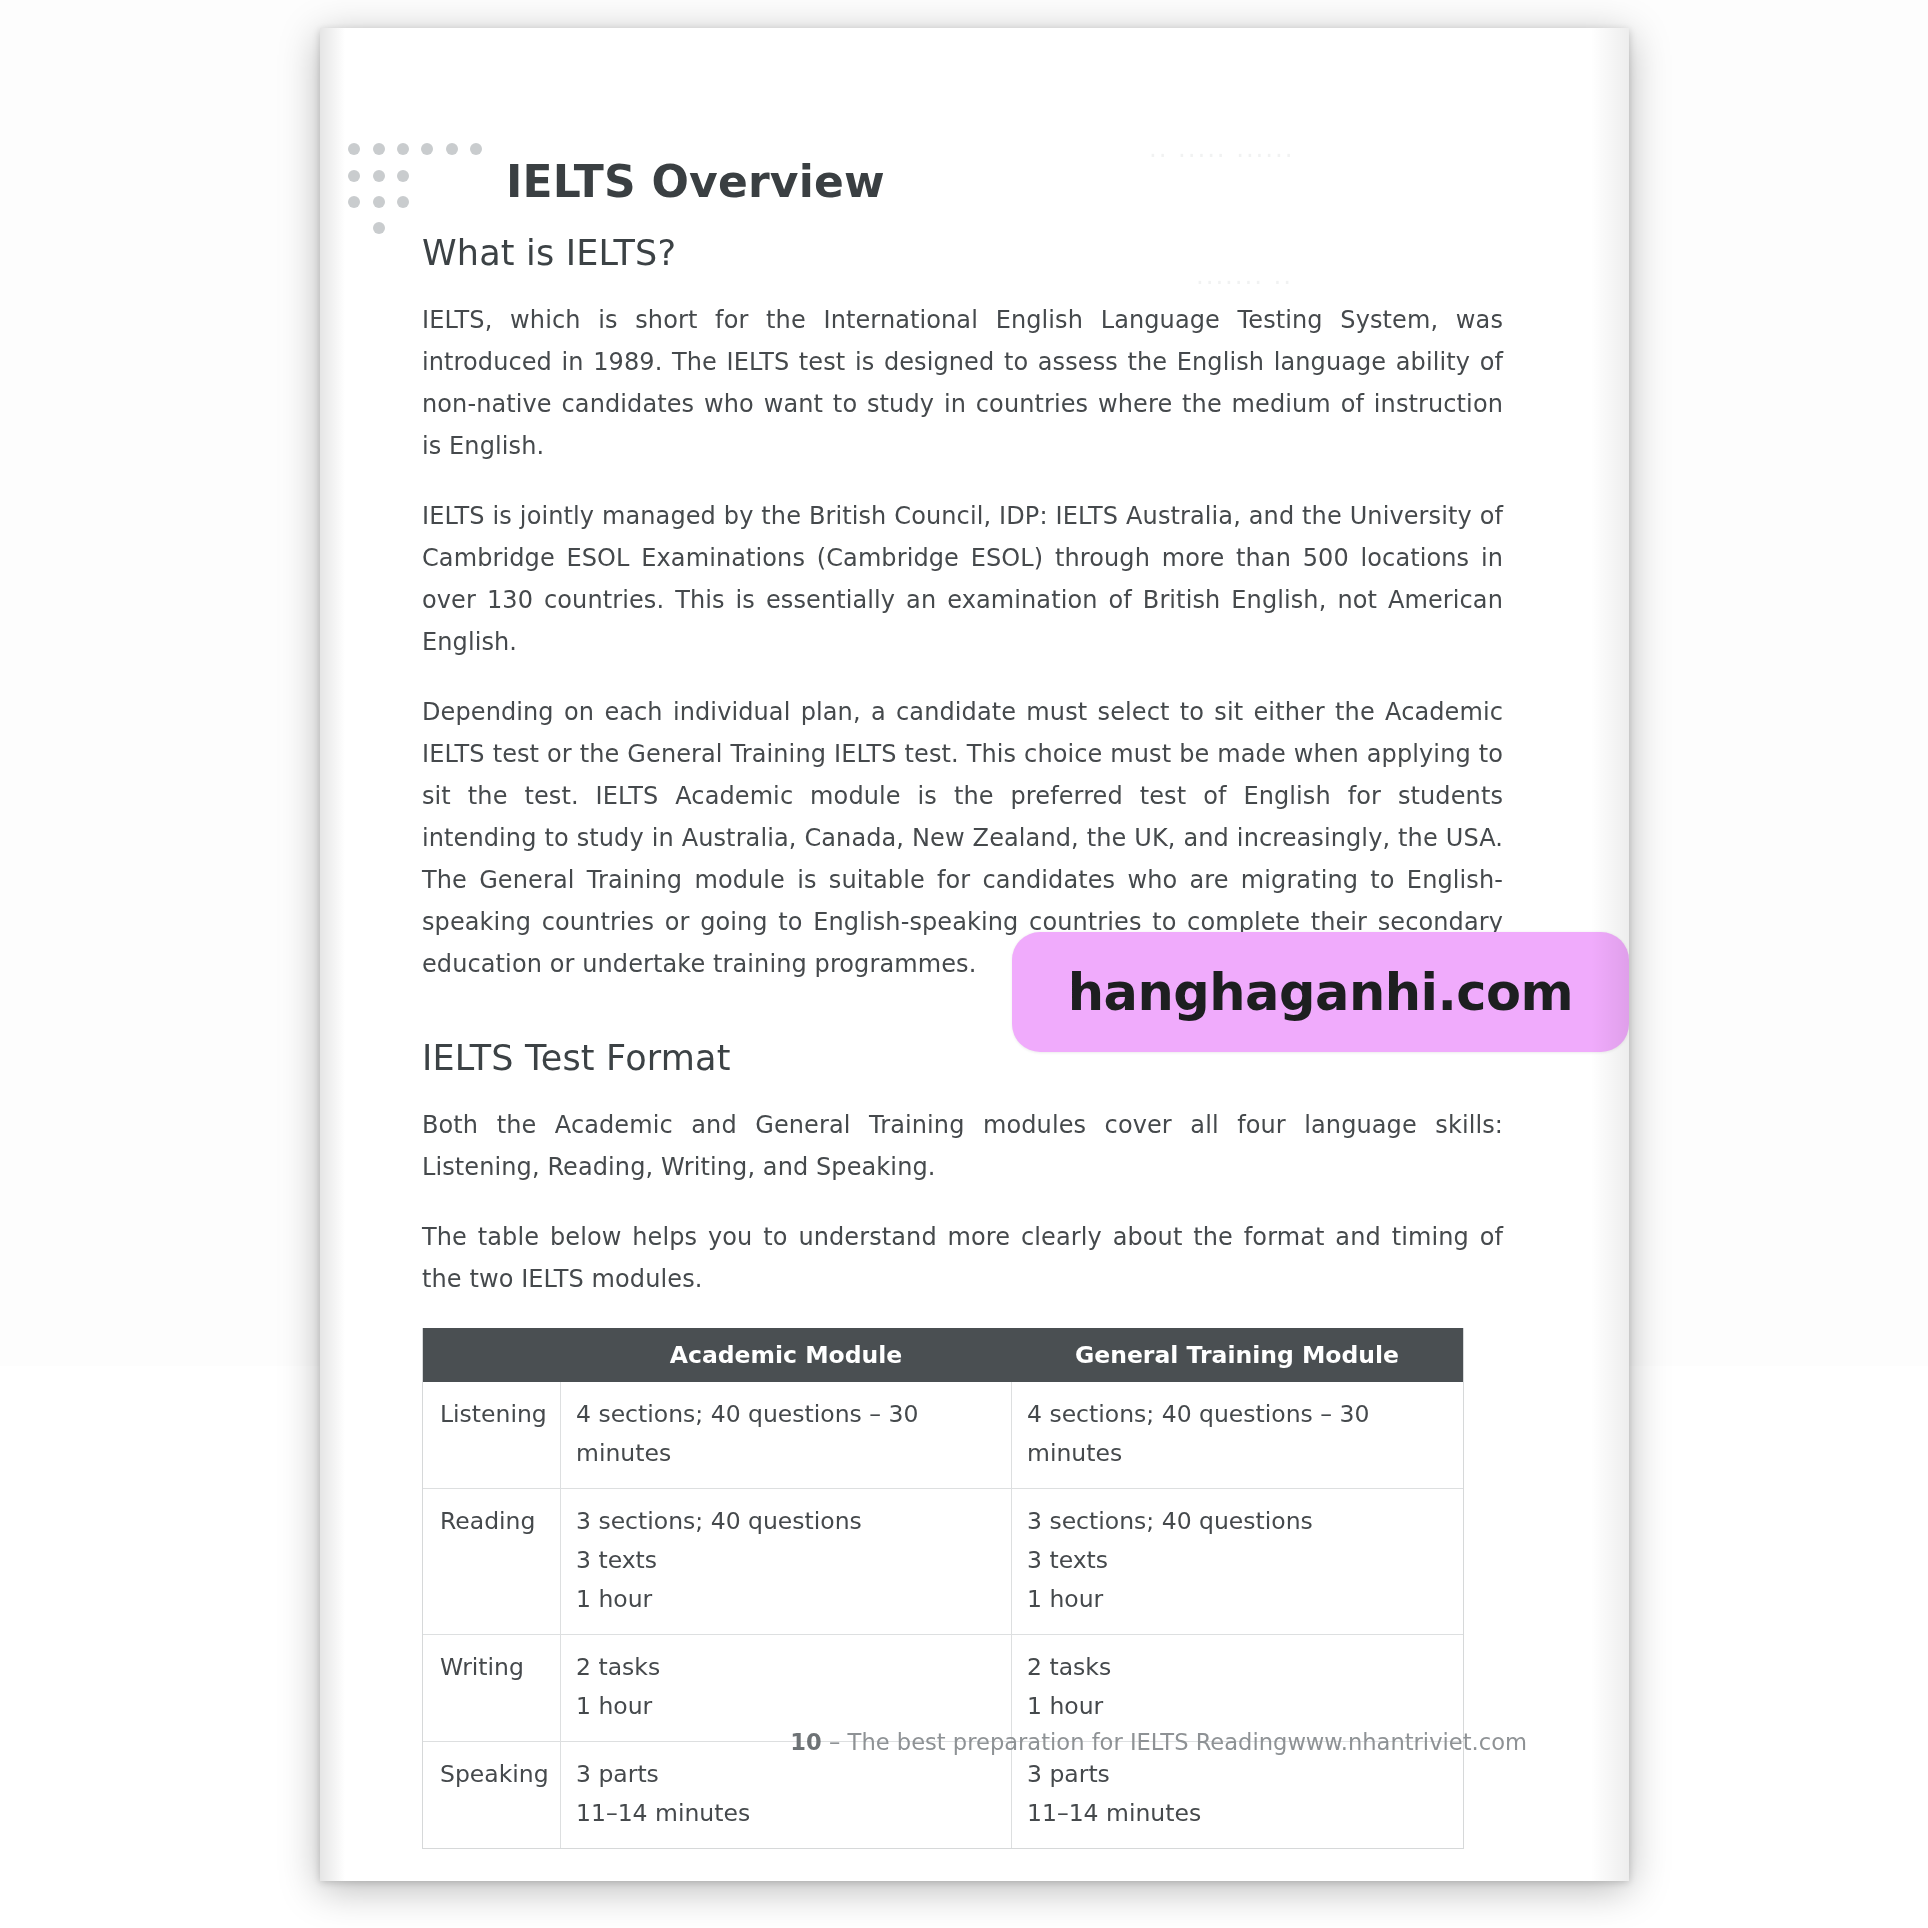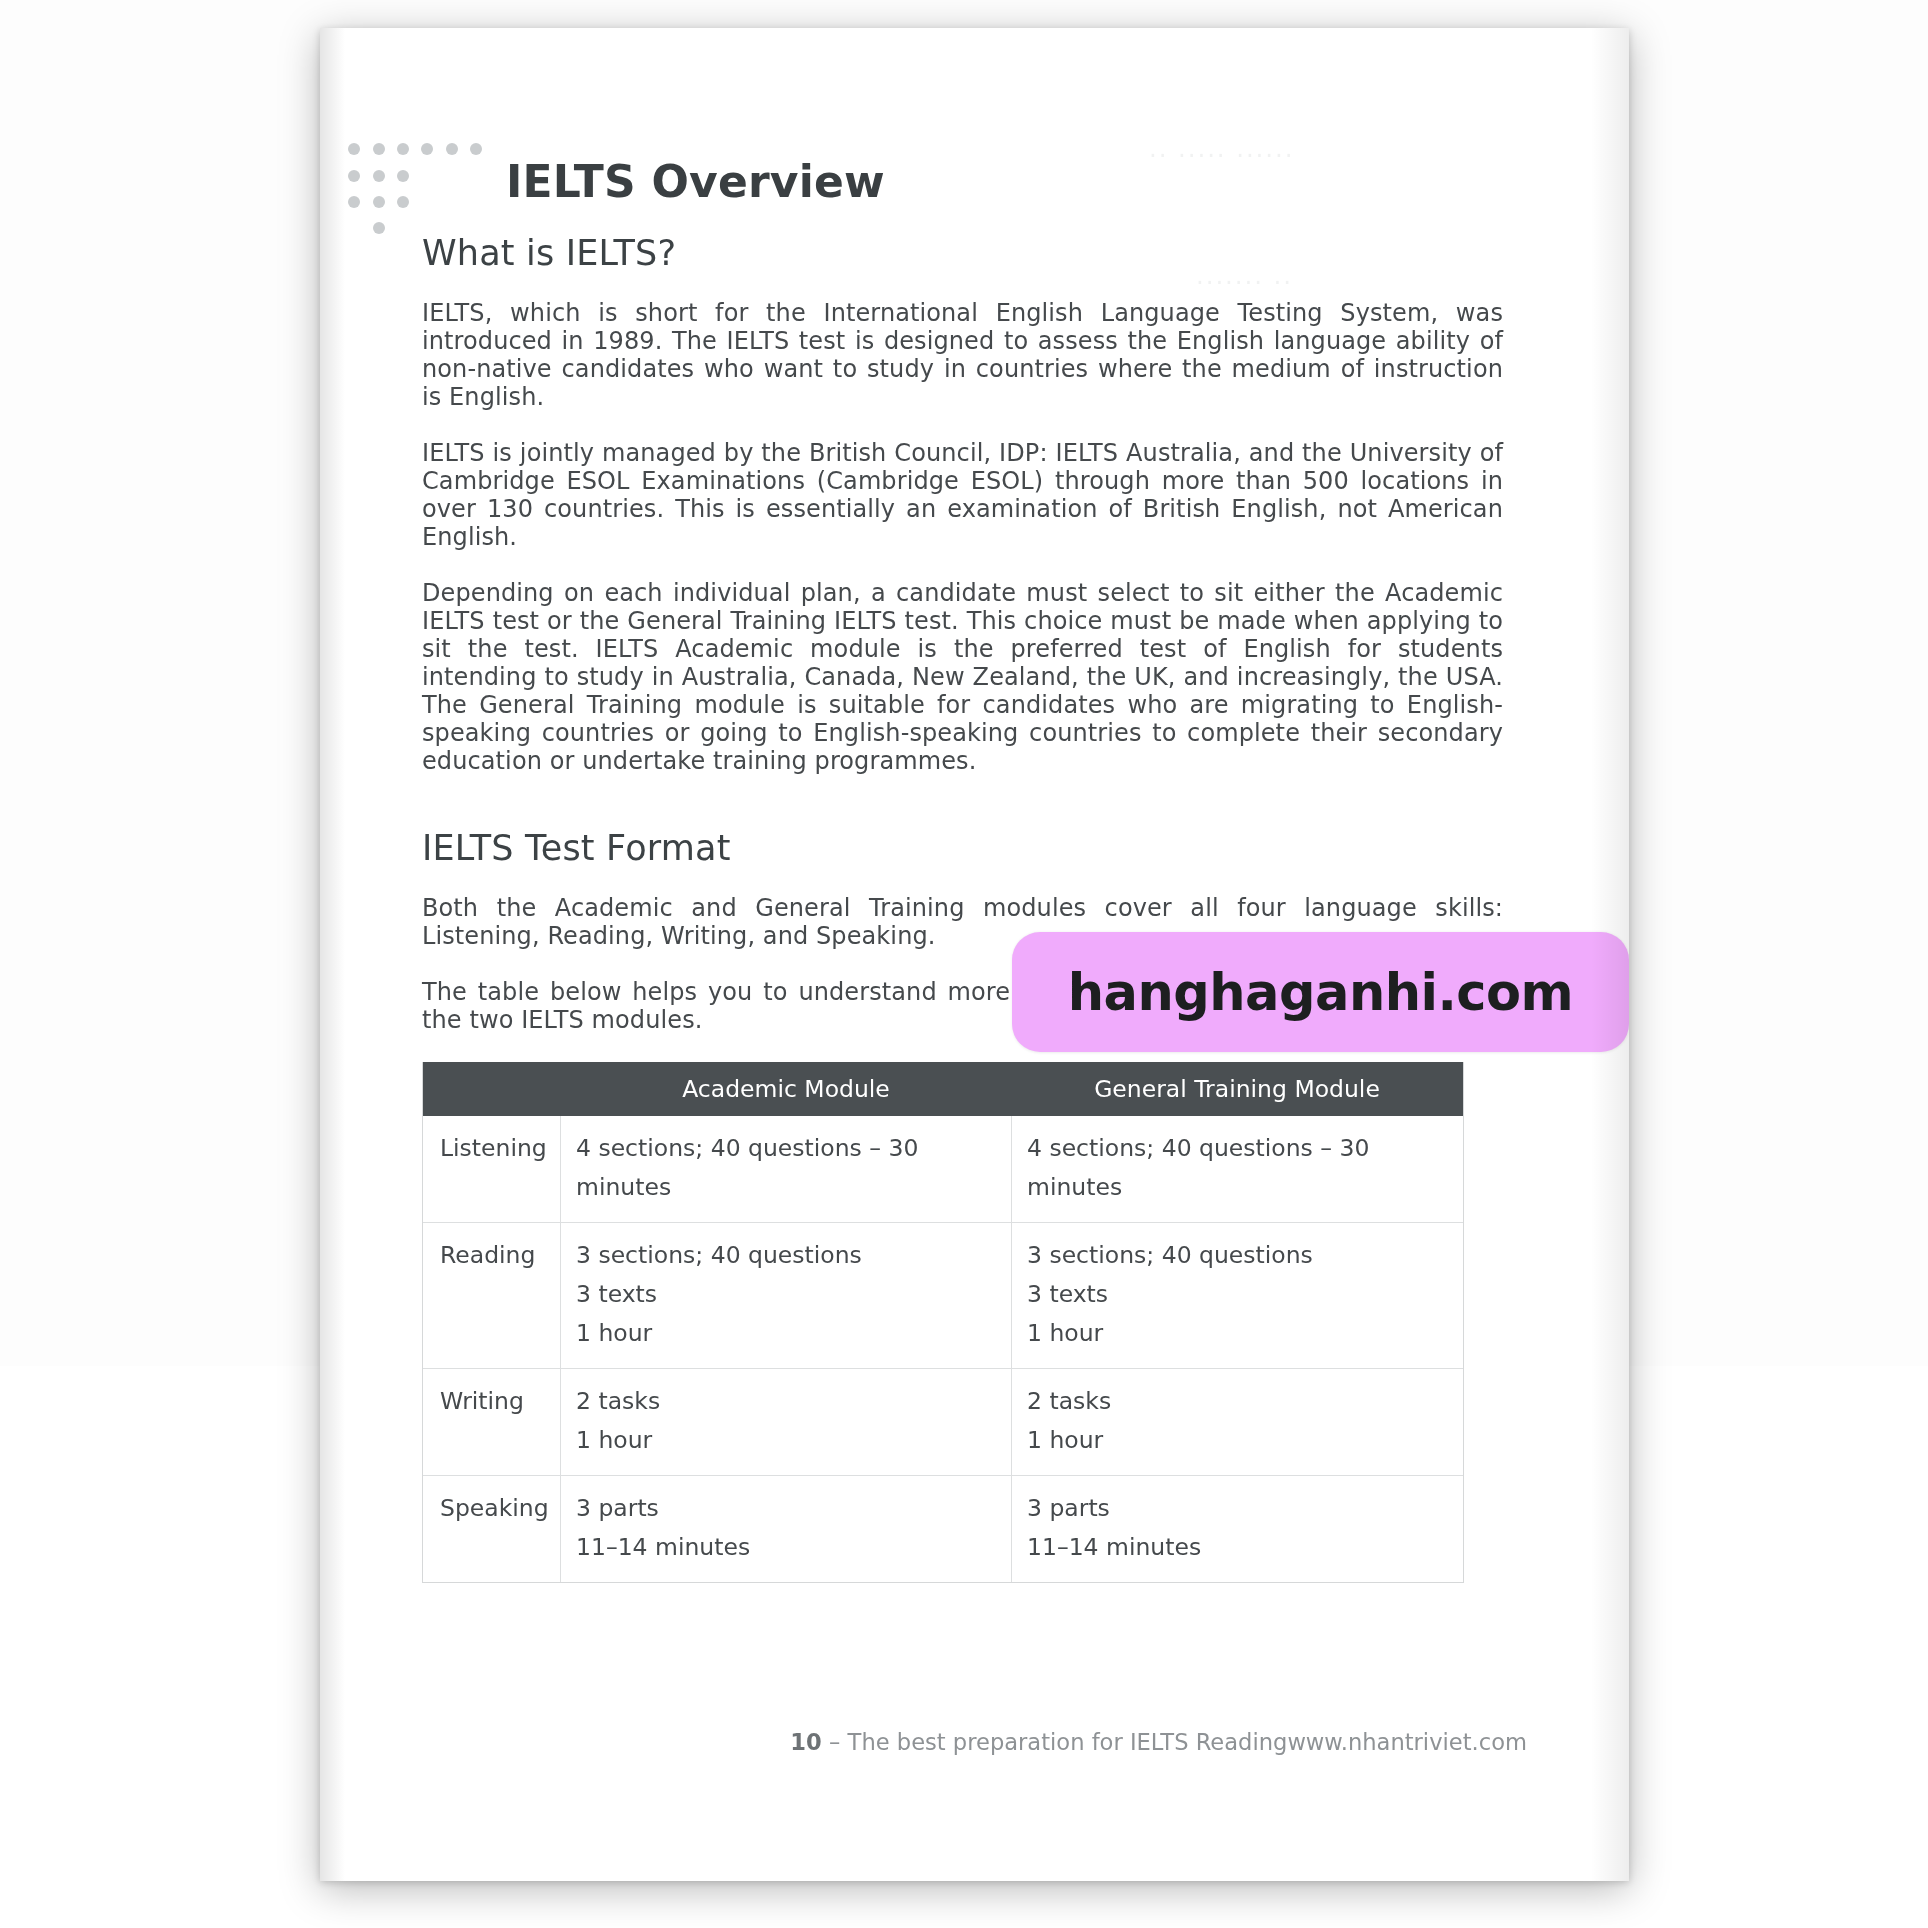--- a/index.html
+++ b/index.html
@@ -102,21 +102,21 @@
     color: #3c4245;
     margin: 0 0 26px 0;
     letter-spacing: 0.2px;
   }
   h2.section-title.second {
     margin-top: 53px;
   }
 
   p.para {
     font-size: 24px;
-    line-height: 28px;
+    line-height: 42px;
     color: #45494c;
     margin: 0 0 28px 0;
     text-align: justify;
     text-justify: inter-word;
     letter-spacing: 0.1px;
   }
   p.para.last { margin-bottom: 0; }
 
   
   .table-wrap {
@@ -127,21 +127,21 @@
   }
   table.ielts-table {
     border-collapse: collapse;
     width: 100%;
     table-layout: fixed;
   }
   table.ielts-table thead th {
     background: #4a4f52;
     color: #ffffff;
     font-size: 23.5px;
-    font-weight: normal;
+    font-weight: bold;
     padding: 13px 0;
     text-align: center;
     border-right: 0.9px solid #4a4f52;
   }
   table.ielts-table thead th.blank-head {
     width: 137px;
   }
   table.ielts-table tbody td {
     vertical-align: top;
     font-size: 23.5px;

